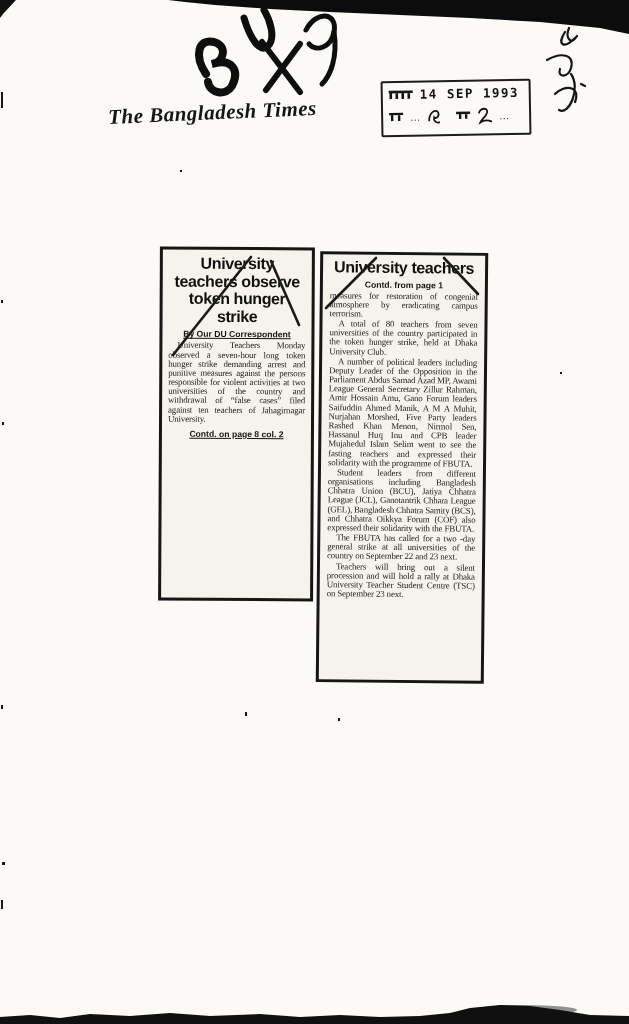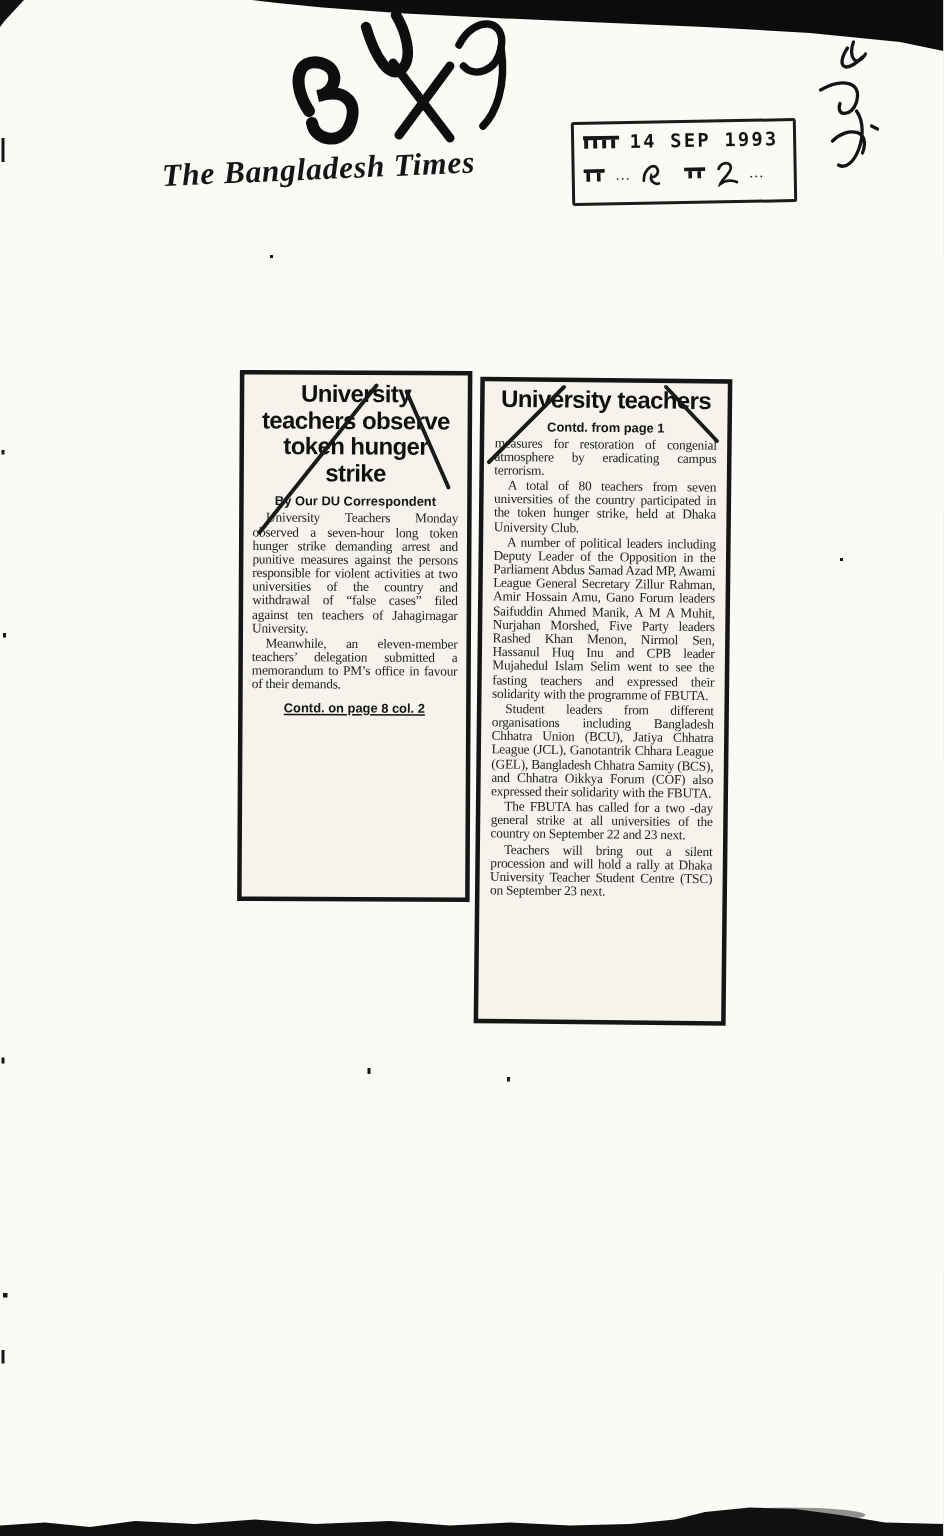--- a/index.html
+++ b/index.html
@@ -43,21 +43,21 @@
   .clipping-right{left:318px;top:252px;width:168px;height:431px;transform:rotate(.6deg);padding:4px 7px 4px;}
   .headline{
     margin:0;font-family:"Liberation Sans","DejaVu Sans",sans-serif;
     font-weight:bold;font-size:16px;line-height:1.1;text-align:center;
     letter-spacing:-.4px;color:#101010;
   }
   .byline,.contd,.contd-top{
     font-family:"Liberation Sans","DejaVu Sans",sans-serif;
     font-weight:bold;font-size:8.6px;text-align:center;color:#141414;
   }
-  .byline{margin:4px 0 2px;}
+  .byline{margin:4px 0 2px;text-decoration:underline;}
   .contd-top{margin:3px 0 2px;}
   .contd{margin-top:5px;text-decoration:underline;}
   .article-body{font-size:8.9px;line-height:1.03;letter-spacing:-.15px;text-align:justify;color:#222;}
   .article-body p{margin:0 0 1px;text-indent:9px;}
   .article-body.cont-first p:first-child{text-indent:0;}
   .slashes{position:absolute;pointer-events:none;}
 
   .speck{position:absolute;background:#161616;}
 </style>
 </head>
@@ -126,21 +126,20 @@
       <span class="vh">২</span>
       <span class="stamp-dots">…</span>
     </div>
   </div>
 
   <article class="clipping clipping-left">
     <h1 class="headline">University teachers observe token hunger strike</h1>
     <div class="byline">By Our DU Correspondent</div>
     <div class="article-body">
         <p>University Teachers Monday observed a seven-hour long token hunger strike demanding arrest and punitive measures against the persons responsible for violent activities at two universities of the country and withdrawal of “false cases” filed against ten teachers of Jahagirnagar University.</p>
-        <p>Meanwhile, an eleven-member teachers’ delegation submitted a memorandum to PM’s office in favour of their demands.</p>
       </div>
     <div class="contd">Contd. on page 8 col. 2</div>
   </article>
   <svg class="abs slashes" style="left:159px;top:247px;" width="155" height="120" viewBox="0 0 155 120">
     <g fill="none" stroke="#1a1a1a" stroke-width="2.6" stroke-linecap="round">
       <path d="M14,108 L92,10"></path>
       <path d="M112,14 L140,78"></path>
     </g>
   </svg>
 

